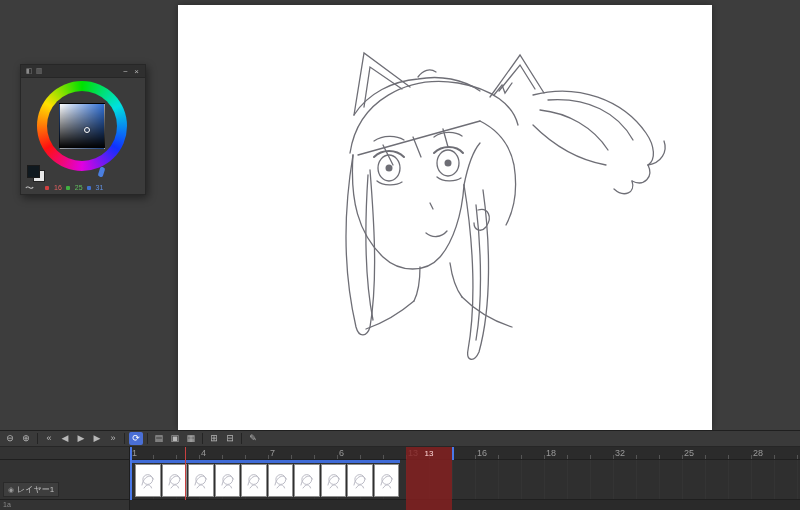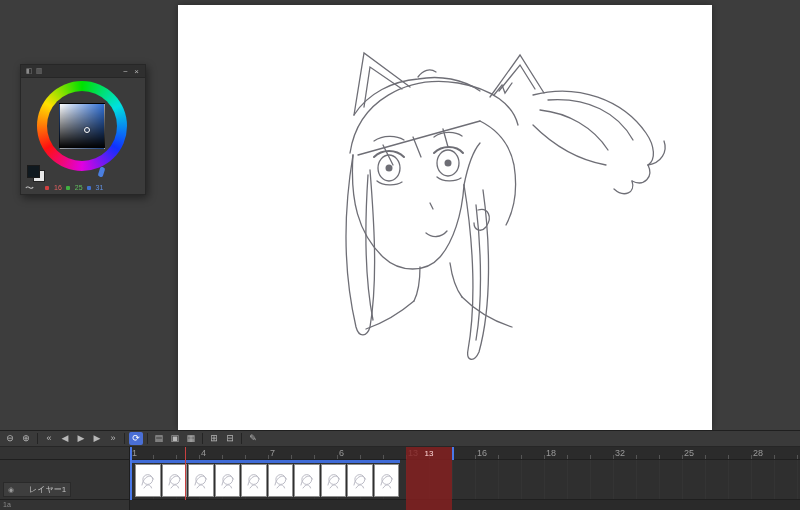--- a/index.html
+++ b/index.html
@@ -57,21 +57,21 @@
   .tl-ruler { position:relative; height:13px; background:#2b2b2b; border-bottom:1px solid #1f1f1f; }
   .tl-ruler-head { position:absolute; left:0; top:0; width:130px; height:100%; background:#333333; border-right:1px solid #1e1e1e; }
   .tl-ruler-frames { position:absolute; left:130px; top:0; right:0; height:100%; overflow:hidden; display:flex; }
   .tl-ruler-frames::after { content:""; position:absolute; left:0; right:0; bottom:0; height:4px;
     background:repeating-linear-gradient(to right, #555 0 1px, transparent 1px 23px); }
   .ruler-num { flex:0 0 69px; width:69px; font-size:9px; color:#9a9a9a; padding-left:2px; line-height:12px; }
 
   .tl-track1 { position:relative; height:40px; background:#2d2d2d; border-bottom:1px solid #1f1f1f; }
   .tl-track2 { position:relative; height:10px; background:#2a2a2a; }
   .track-head { position:absolute; left:0; top:0; width:130px; height:100%; background:#333333; border-right:1px solid #1e1e1e; overflow:hidden; }
-  .layer-chip { position:absolute; left:3px; top:22px; display:flex; align-items:center; gap:15px;
+  .layer-chip { position:absolute; left:3px; top:22px; display:flex; align-items:center; gap:3px;
     background:#3e3e3e; border:1px solid #2a2a2a; padding:1px 4px; }
   .layer-chip .eye { font-size:7px; color:#9a9a9a; }
   .layer-chip .lbl { font-size:8px; color:#c2c2c2; white-space:nowrap; }
   .layer-chip2 { position:absolute; left:3px; top:1px; font-size:7px; color:#8a8a8a; }
   .track1-frames { position:absolute; left:130px; top:0; right:0; height:100%;
     background:repeating-linear-gradient(to right, #343434 0 1px, transparent 1px 23px), #2f2f2f; }
   .clip-bar { position:absolute; left:0; top:0; width:270px; height:3px; background:#3f6bd6; }
   .cel-strip { position:absolute; left:5px; top:4px; display:flex; gap:1px; }
   .cel { width:25.5px; height:33px; background:#ffffff; border:1px solid #8f8f8f; overflow:hidden; }
   .cel svg { width:100%; height:100%; display:block; }

